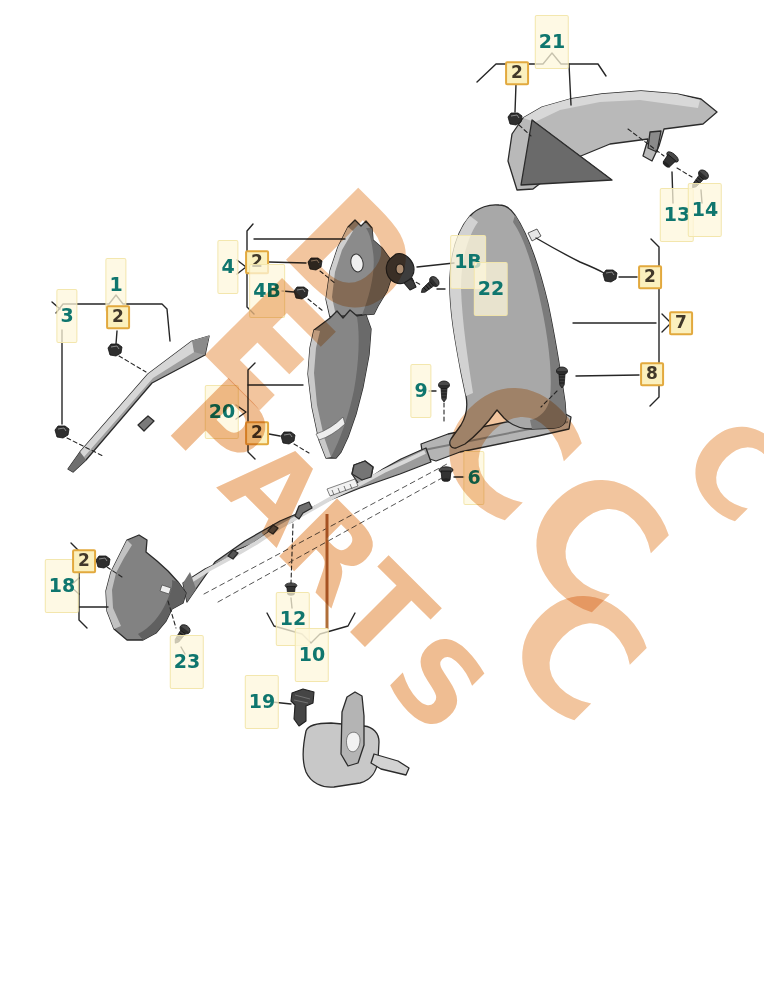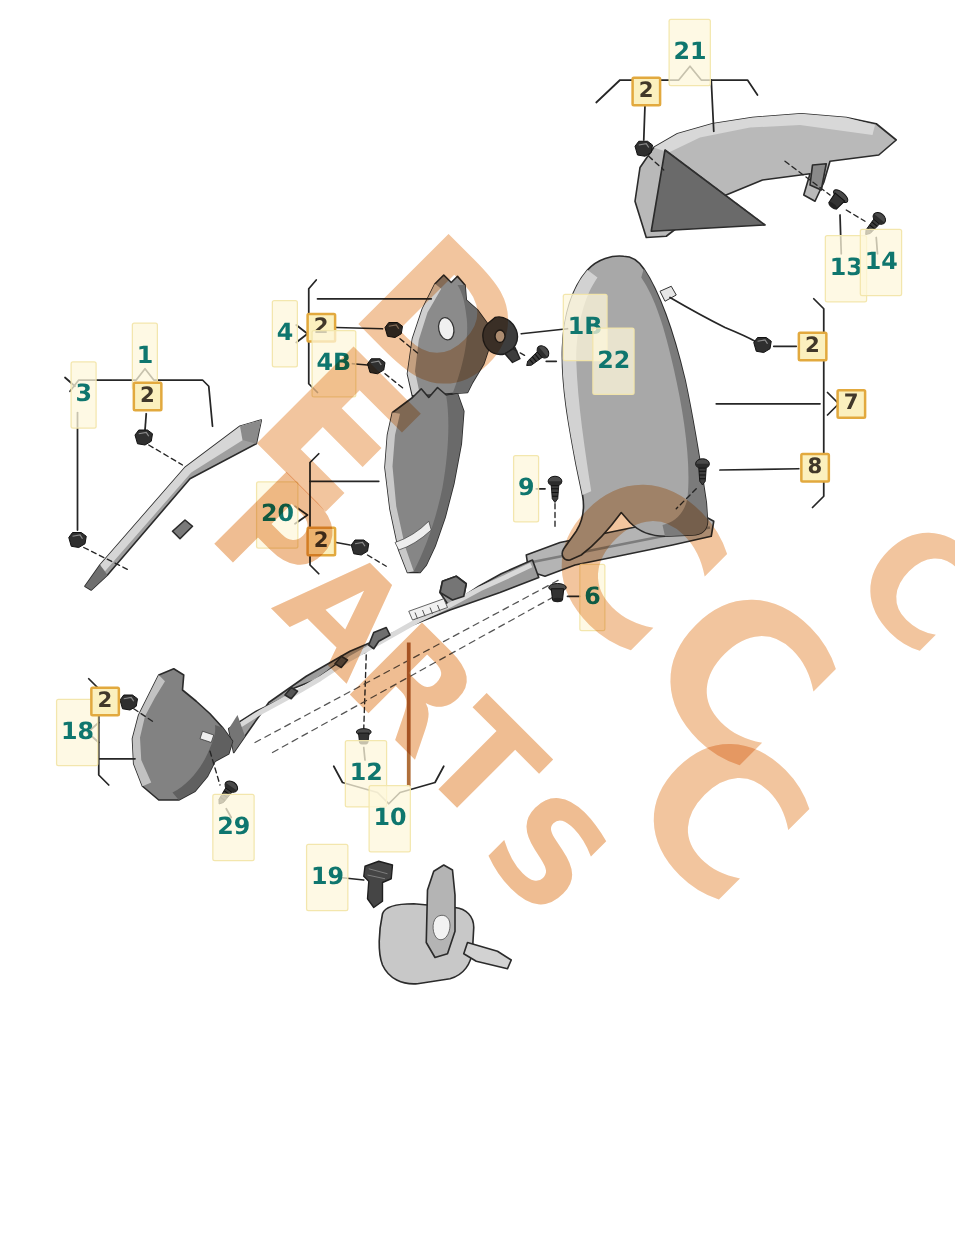--- a/index.html
+++ b/index.html
@@ -227,21 +227,21 @@
       <div class="lbl" style="left: 464px; top: 289px; margin-left: 27px;">22</div>
       <div class="lbl" style="left: 222px; top: 412px;">20</div>
       <div class="hl" style="left: 257px; top: 433px;">2</div>
       <div class="lbl" style="left: 421px; top: 391px;">9</div>
       <div class="lbl" style="left: 474px; top: 478px;">6</div>
       <div class="hl" style="left: 650px; top: 277px;">2</div>
       <div class="hl" style="left: 681px; top: 323px;">7</div>
       <div class="hl" style="left: 652px; top: 374px;">8</div>
       <div class="lbl" style="left: 62px; top: 586px; text-align: right;">18</div>
       <div class="hl" style="left: 84px; top: 561px;">2</div>
-      <div class="lbl" style="left: 187px; top: 662px;">29</div>
+      <div class="lbl" style="left: 187px; top: 662px;">23</div>
       <div class="lbl" style="left: 293px; top: 619px; text-align: right;">12</div>
       <div class="lbl" style="left: 312px; top: 655px;">10</div>
       <div class="lbl" style="left: 262px; top: 702px; text-align: right;">19</div>
     </div>
   <div id="watermark-layer">
       <span class="wm light" style="left: 268px; top: 345px; font-size: 150px;">E</span>
       <span class="wm light" style="left: 352px; top: 258px; font-size: 140px;">D</span>
       <span class="wm deep" style="left: 220px; top: 430px; font-size: 112px;">P</span>
       <span class="wm deep" style="left: 274px; top: 490px; font-size: 112px;">A</span>
       <span class="wm deep" style="left: 330px; top: 552px; font-size: 112px;">R</span>

